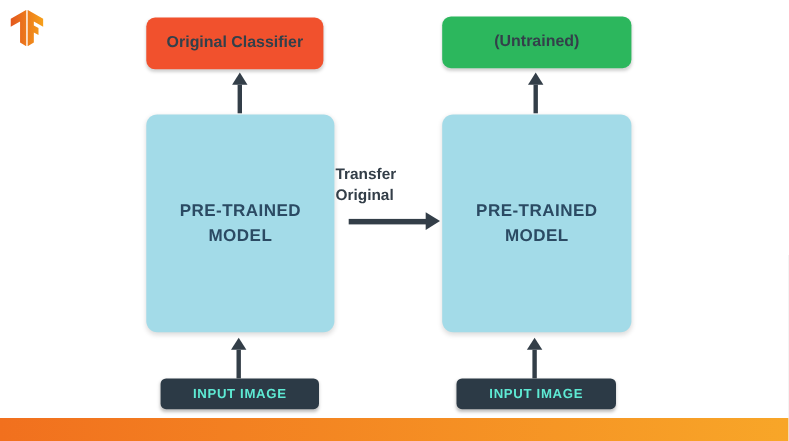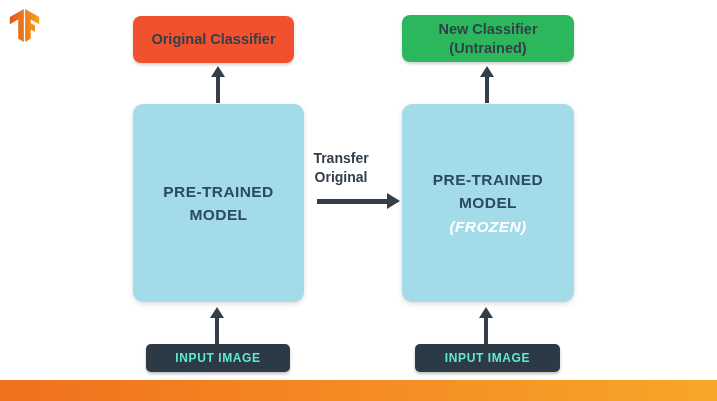--- a/index.html
+++ b/index.html
@@ -71,22 +71,22 @@
     border-bottom: 11px solid var(--arrow_dark, #333E48);
   }
   .arrow-up .shaft { width: 4px; height: 26px; margin: 0 auto; background: var(--arrow_dark, #333E48); }
   .arrow-up.a1 { left: 211px; top: 66px; }
   .arrow-up.a2 { left: 480px; top: 66px; }
   .arrow-up.a3 { left: 210px; top: 307px; }
   .arrow-up.a4 { left: 479px; top: 307px; }
 
   
   .transfer-label {
-    position: absolute; left: 295px; top: 149px; width: 92px;
-    text-align: center;
+    position: absolute; left: 305px; top: 149px; width: 92px;
+    text-align: left;
     font-weight: bold; font-size: 14px; line-height: 1.35;
     color: var(--arrow_dark, #333E48);
   }
   .arrow-right { position: absolute; left: 317px; top: 193px; width: 83px; height: 16px; }
   .arrow-right .shaft {
     position: absolute; left: 0; top: 5.5px; width: 71px; height: 5px;
     background: var(--arrow_dark, #333E48);
   }
   .arrow-right .head {
     position: absolute; right: 0; top: 0; width: 0; height: 0;
@@ -144,33 +144,31 @@
   <div class="transfer-label">
     <div>Transfer</div>
     <div>Original</div>
   </div>
   <div class="arrow-right">
     <div class="shaft"></div>
     <div class="head"></div>
   </div>
 
   <div class="box classifier green">
-    <span>New Classifier</span>
     <span>(Untrained)</span>
   </div>
 
   <div class="arrow-up a2">
     <div class="head"></div>
     <div class="shaft"></div>
   </div>
 
   <div class="box model right">
     <span>PRE-TRAINED</span>
     <span>MODEL</span>
-    <span class="frozen">(FROZEN)</span>
   </div>
 
   <div class="arrow-up a4">
     <div class="head"></div>
     <div class="shaft"></div>
   </div>
 
   <div class="box input-box right">
     <span>INPUT IMAGE</span>
   </div>

